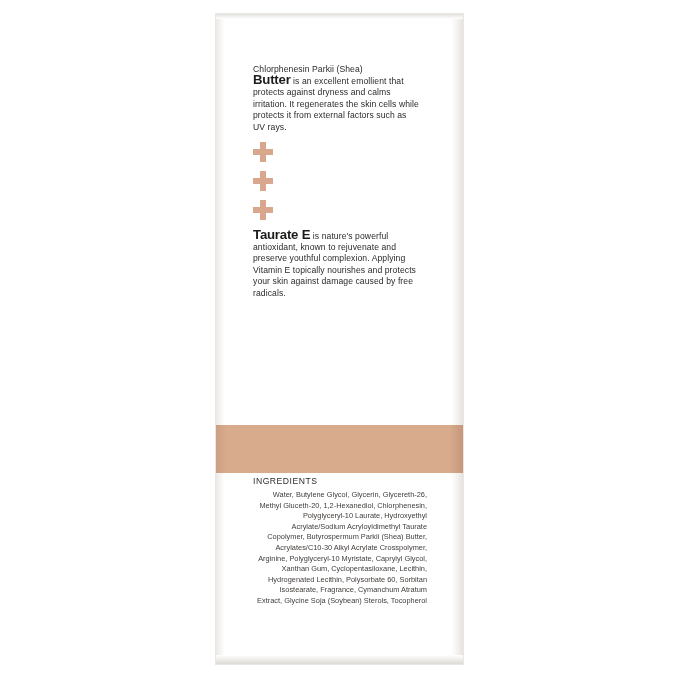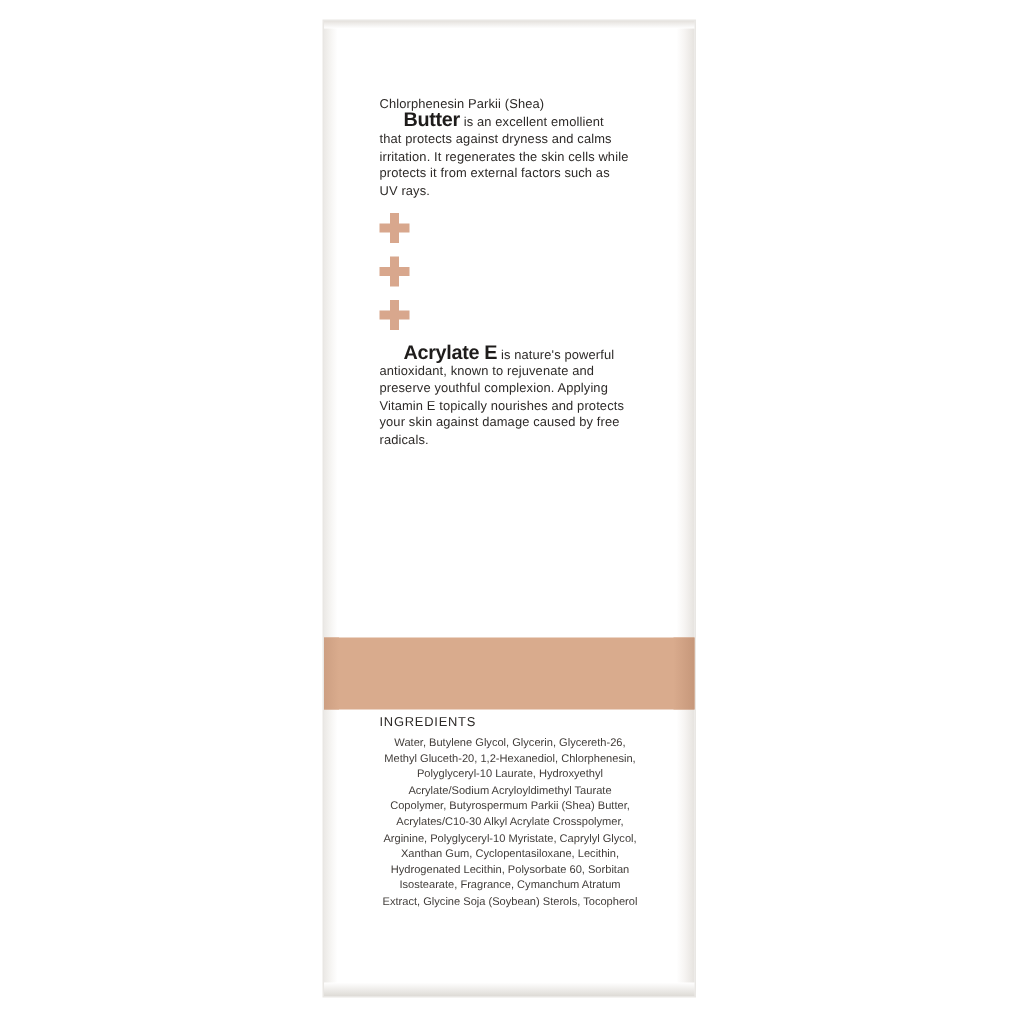--- a/index.html
+++ b/index.html
@@ -76,21 +76,20 @@
     line-height: 11.4px;
     color: #2d2a28;
     text-align: left;
     letter-spacing: 0.01em;
   }
   .ing-name {
     font-size: 13.2px;
     font-weight: bold;
     letter-spacing: -0.2px;
     color: #1e1c1b;
-    margin-left: 16px;
   }
   .ing-name-small {
     font-size: 8.6px;
     font-weight: normal;
     color: #2d2a28;
     display: block;
     line-height: 11.4px;
     margin-bottom: -1px;
   }
 
@@ -156,21 +155,21 @@
   #ingredients-title {
     font-size: 8.6px;
     letter-spacing: 0.06em;
     color: #2d2a28;
     margin-bottom: 4px;
   }
   #ingredients-body {
     font-size: 7.4px;
     line-height: 10.6px;
     color: #403c39;
-    text-align: center;
+    text-align: right;
   }
 </style>
 </head>
 <body>
 
 <div id="product-box"></div>
 <div id="box-edge-left"></div>
 <div id="box-edge-right"></div>
 <div id="box-top-shade"></div>
 <div id="box-bottom-shade"></div>
@@ -186,21 +185,21 @@
   <div class="plus"></div>
 
 
   <div class="plus"></div>
 
 
   <div class="plus"></div>
 
   <div class="ing-block">
     <p class="ing-text">
-      <span class="ing-name">Acrylate E</span><span> is nature's powerful antioxidant, known to rejuvenate and preserve youthful complexion. Applying Vitamin E topically nourishes and protects your skin against damage caused by free radicals.</span>
+      <span class="ing-name">Taurate E</span><span> is nature's powerful antioxidant, known to rejuvenate and preserve youthful complexion. Applying Vitamin E topically nourishes and protects your skin against damage caused by free radicals.</span>
     </p>
   </div>
 
 </div>
 
 <div id="tan-band"></div>
 <div id="tan-band-inner-l"></div>
 <div id="tan-band-inner-r"></div>
 
 <div id="ingredients">

